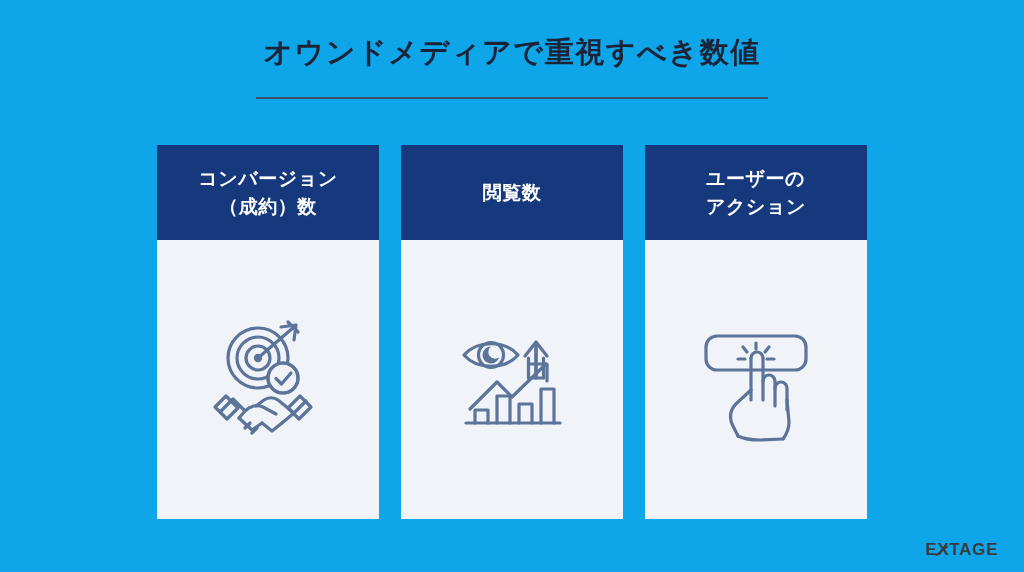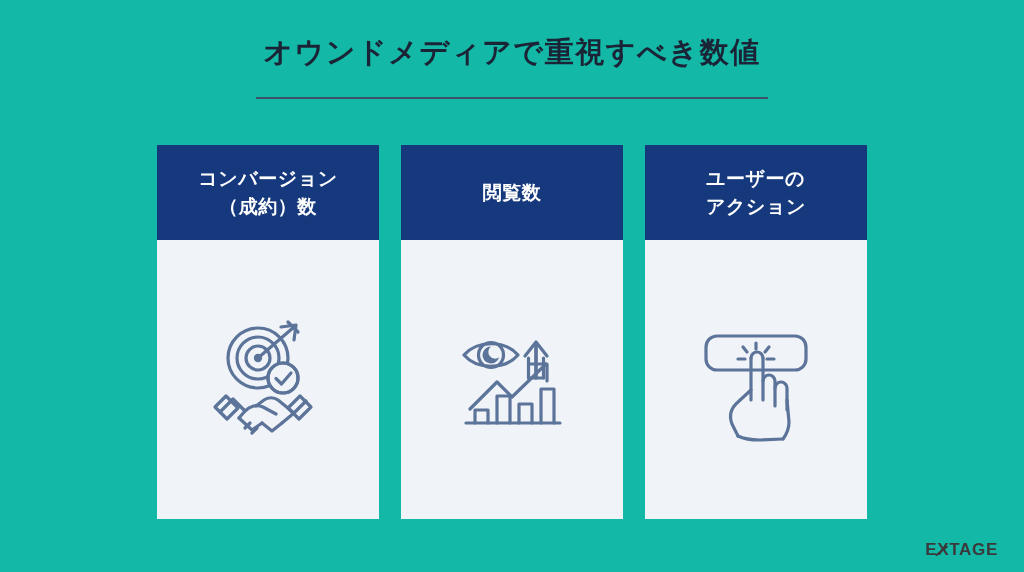--- a/index.html
+++ b/index.html
@@ -13,21 +13,21 @@
     background: #ffffff;
     font-family: "Liberation Sans", "DejaVu Sans", sans-serif;
     overflow: hidden;
     position: relative;
   }
 
   .slide {
     position: relative;
     width: 1024px;
     height: 572px;
-    background: #14b8a6;
+    background: #0ea5e9;
   }
 
   
   .title-block {
     position: absolute;
     left: 0;
     top: 34px;
     width: 1024px;
     text-align: center;
   }

